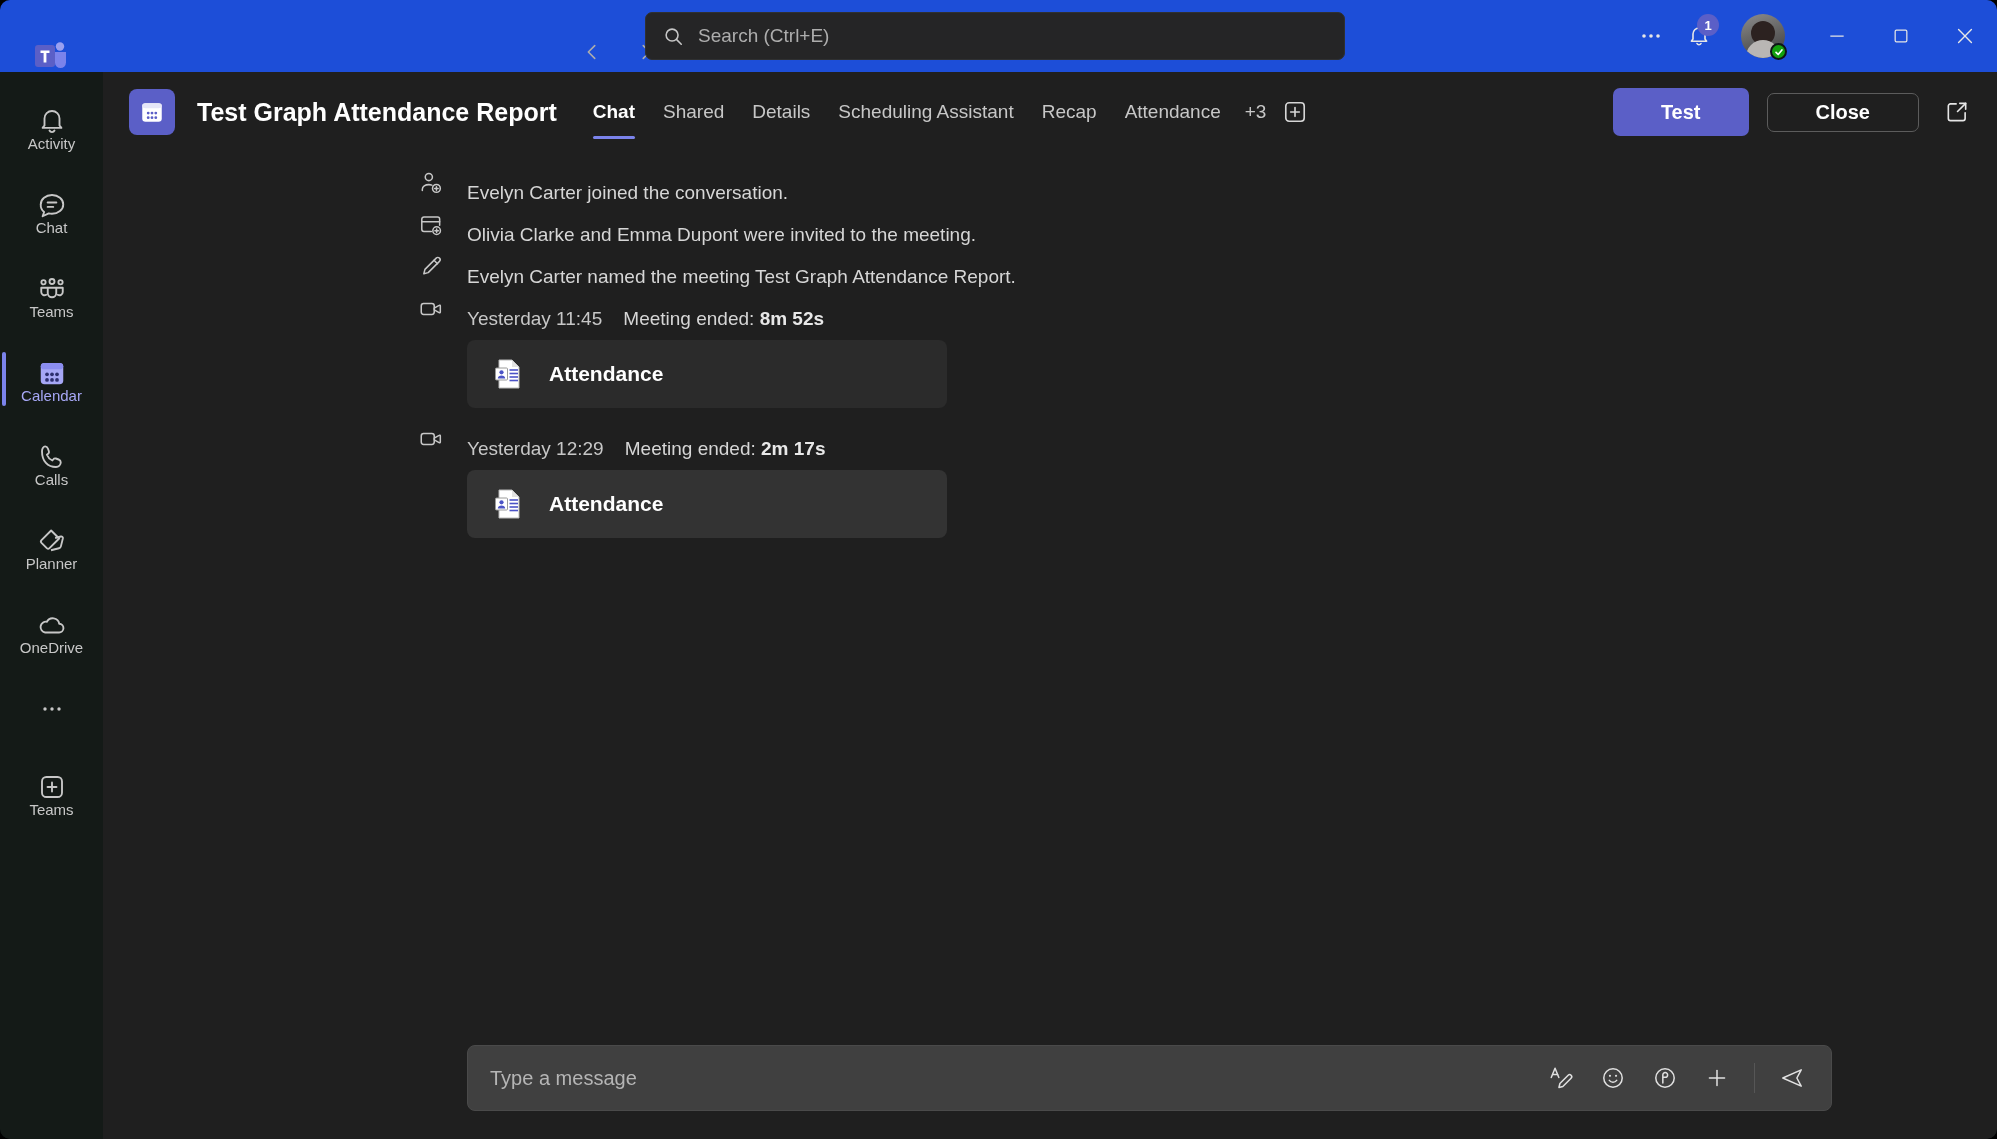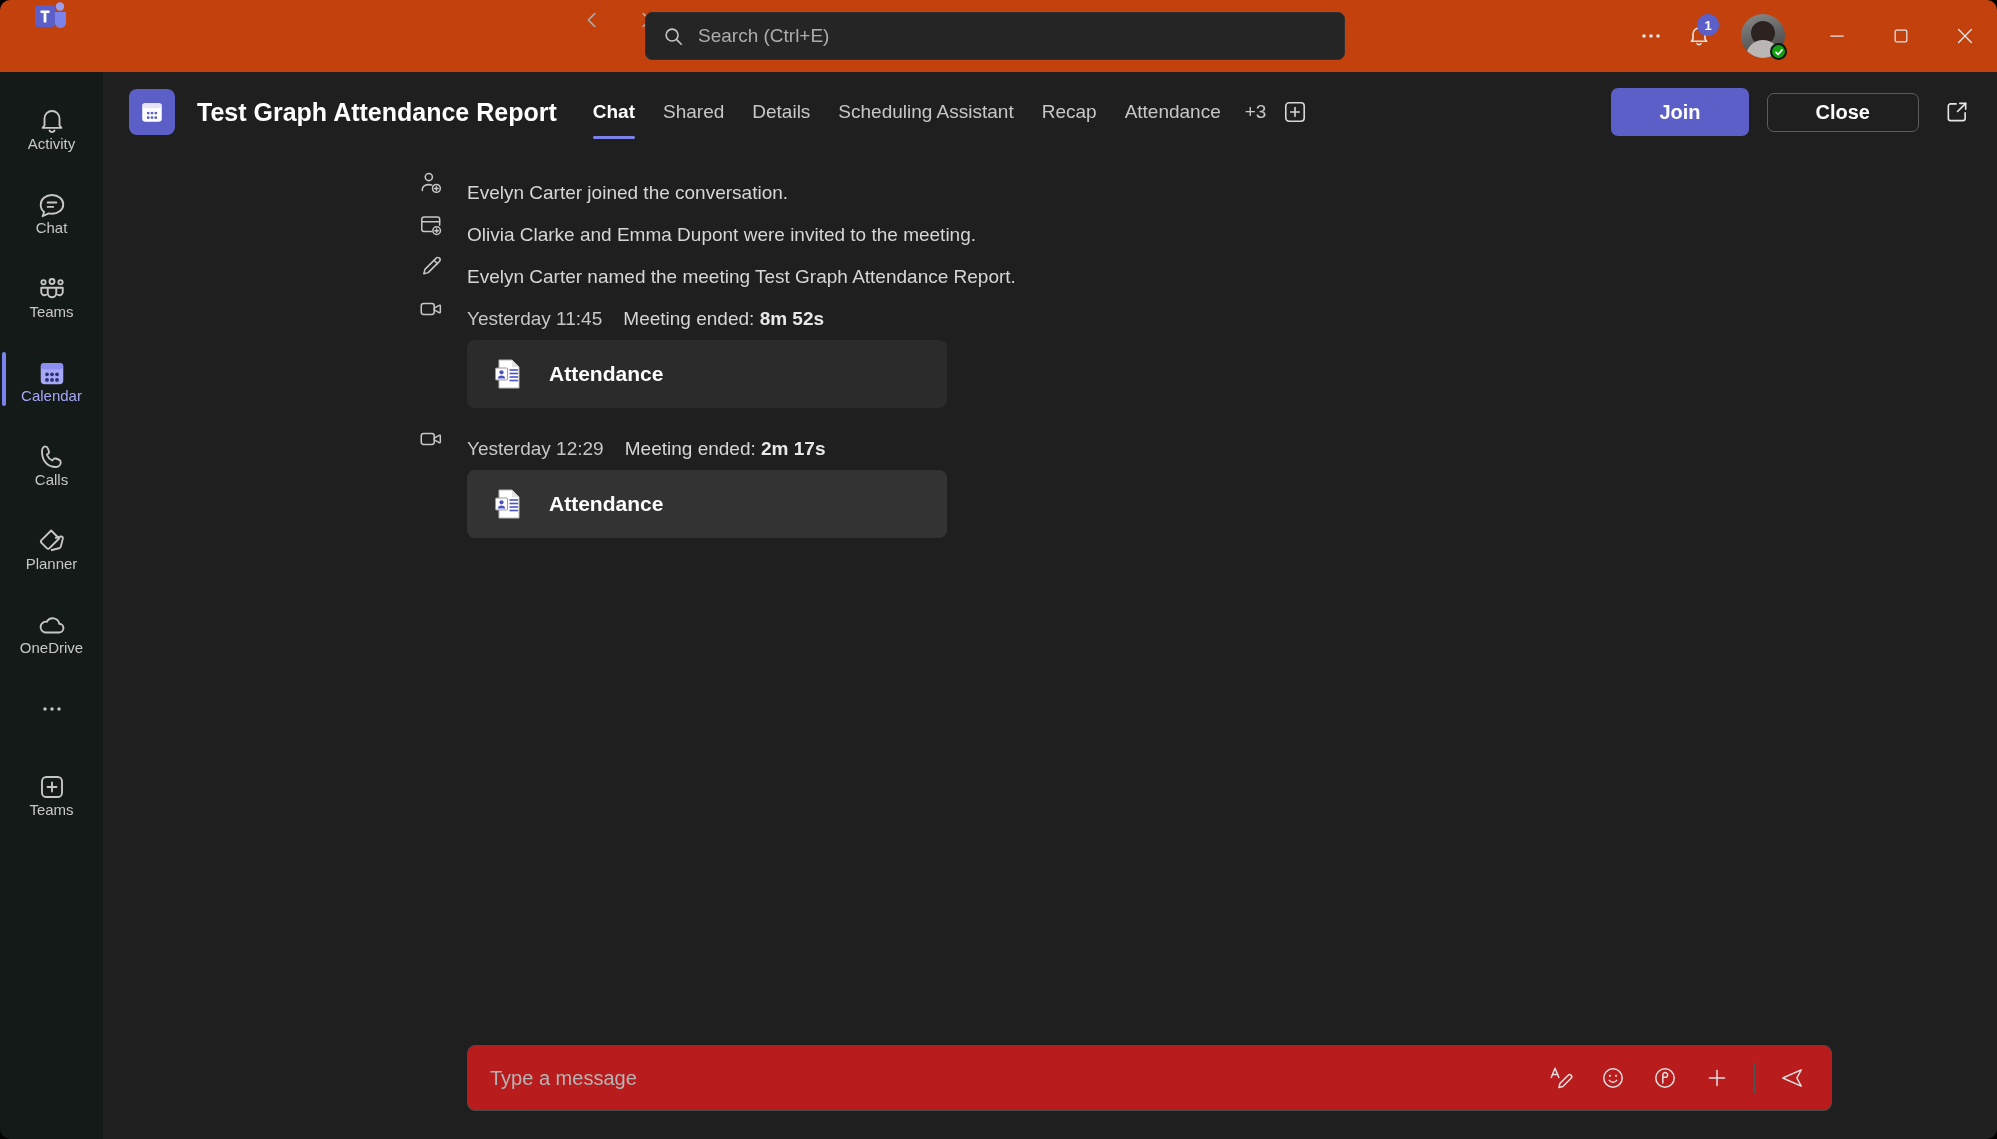--- a/index.html
+++ b/index.html
@@ -13,22 +13,22 @@
     position: absolute; inset: 0;
     background: #0e1417;
     border-radius: 10px;
     overflow: hidden;
     display: flex; flex-direction: column;
   }
 
   
   .titlebar {
     height: 72px; flex: 0 0 72px;
-    background: #c2410c;
-    display: flex; align-items: flex-start;
+    background: #1d4ed8;
+    display: flex; align-items: flex-end;
     position: relative;
     gap: 36px;
   }
   .tb-logo {
     width: 100px; display: flex; align-items: center; justify-content: center;
   }
   .tb-nav { display: flex; align-items: center; gap: 14px; margin-left: 436px; }
   .navbtn {
     width: 40px; height: 40px; border-radius: 5px;
     display: flex; align-items: center; justify-content: center;
@@ -196,21 +196,21 @@
     width: 480px; height: 68px;
     background: #2b2b2b; border-radius: 8px;
     display: flex; align-items: center; padding: 0 24px; gap: 22px;
   }
   .card.hover { background: #333333; }
   .card .cname { font-size: 21px; font-weight: 700; color: #ffffff; }
 
   
   .compose-wrap { padding: 0 26px 28px 364px; }
   .compose {
-    height: 66px; background: #b91c1c;
+    height: 66px; background: #404040;
     border: 1px solid #4a4a4a; border-radius: 8px;
     display: flex; align-items: center; padding: 0 18px 0 22px;
     max-width: 1365px;
   }
   .compose .ph { color: #b5b5b5; font-size: 20px; flex: 1; }
   .ctools { display: flex; align-items: center; gap: 10px; }
   .ctool {
     width: 42px; height: 42px; border-radius: 5px;
     display: flex; align-items: center; justify-content: center; color: #e0e0e0;
   }
@@ -442,21 +442,21 @@
           <div class="tab-add">
             <svg width="26" height="26" viewBox="0 0 24 24" fill="none" stroke="currentColor" stroke-width="1.5" stroke-linecap="round" stroke-linejoin="round">
                 <rect x="3.5" y="3.5" width="17" height="17" rx="3"></rect>
                 <line x1="12" y1="8" x2="12" y2="16"></line>
                 <line x1="8" y1="12" x2="16" y2="12"></line>
               </svg>
           </div>
         </div>
 
         <div class="mhead-right">
-          <button class="btn-join">Join</button>
+          <button class="btn-join">Test</button>
           <button class="btn-close">Close</button>
           <div class="popout">
             <svg width="26" height="26" viewBox="0 0 24 24" fill="none" stroke="currentColor" stroke-width="1.5" stroke-linecap="round" stroke-linejoin="round">
                 <path d="M19.5 12.8v5.2a2 2 0 0 1-2 2H6a2 2 0 0 1-2-2V6.5a2 2 0 0 1 2-2h5.2"></path>
                 <polyline points="14.5 4 20 4 20 9.5"></polyline>
                 <line x1="20" y1="4" x2="12.5" y2="11.5"></line>
               </svg>
           </div>
         </div>
       </div>

